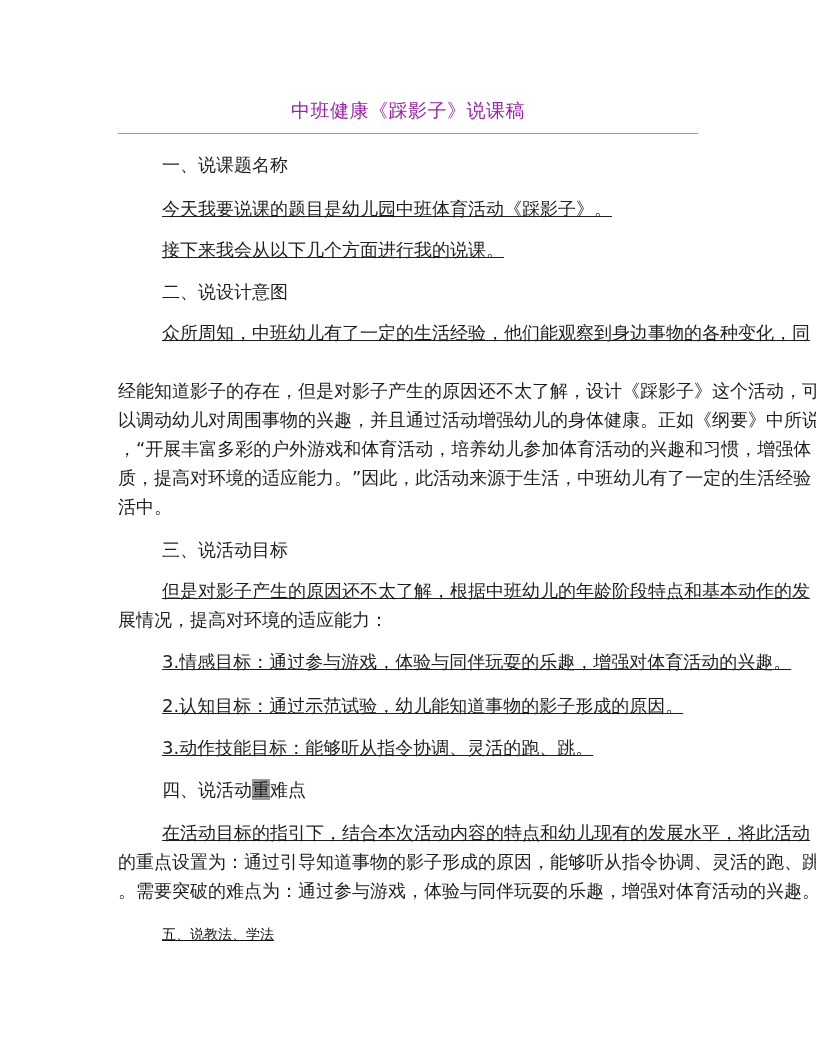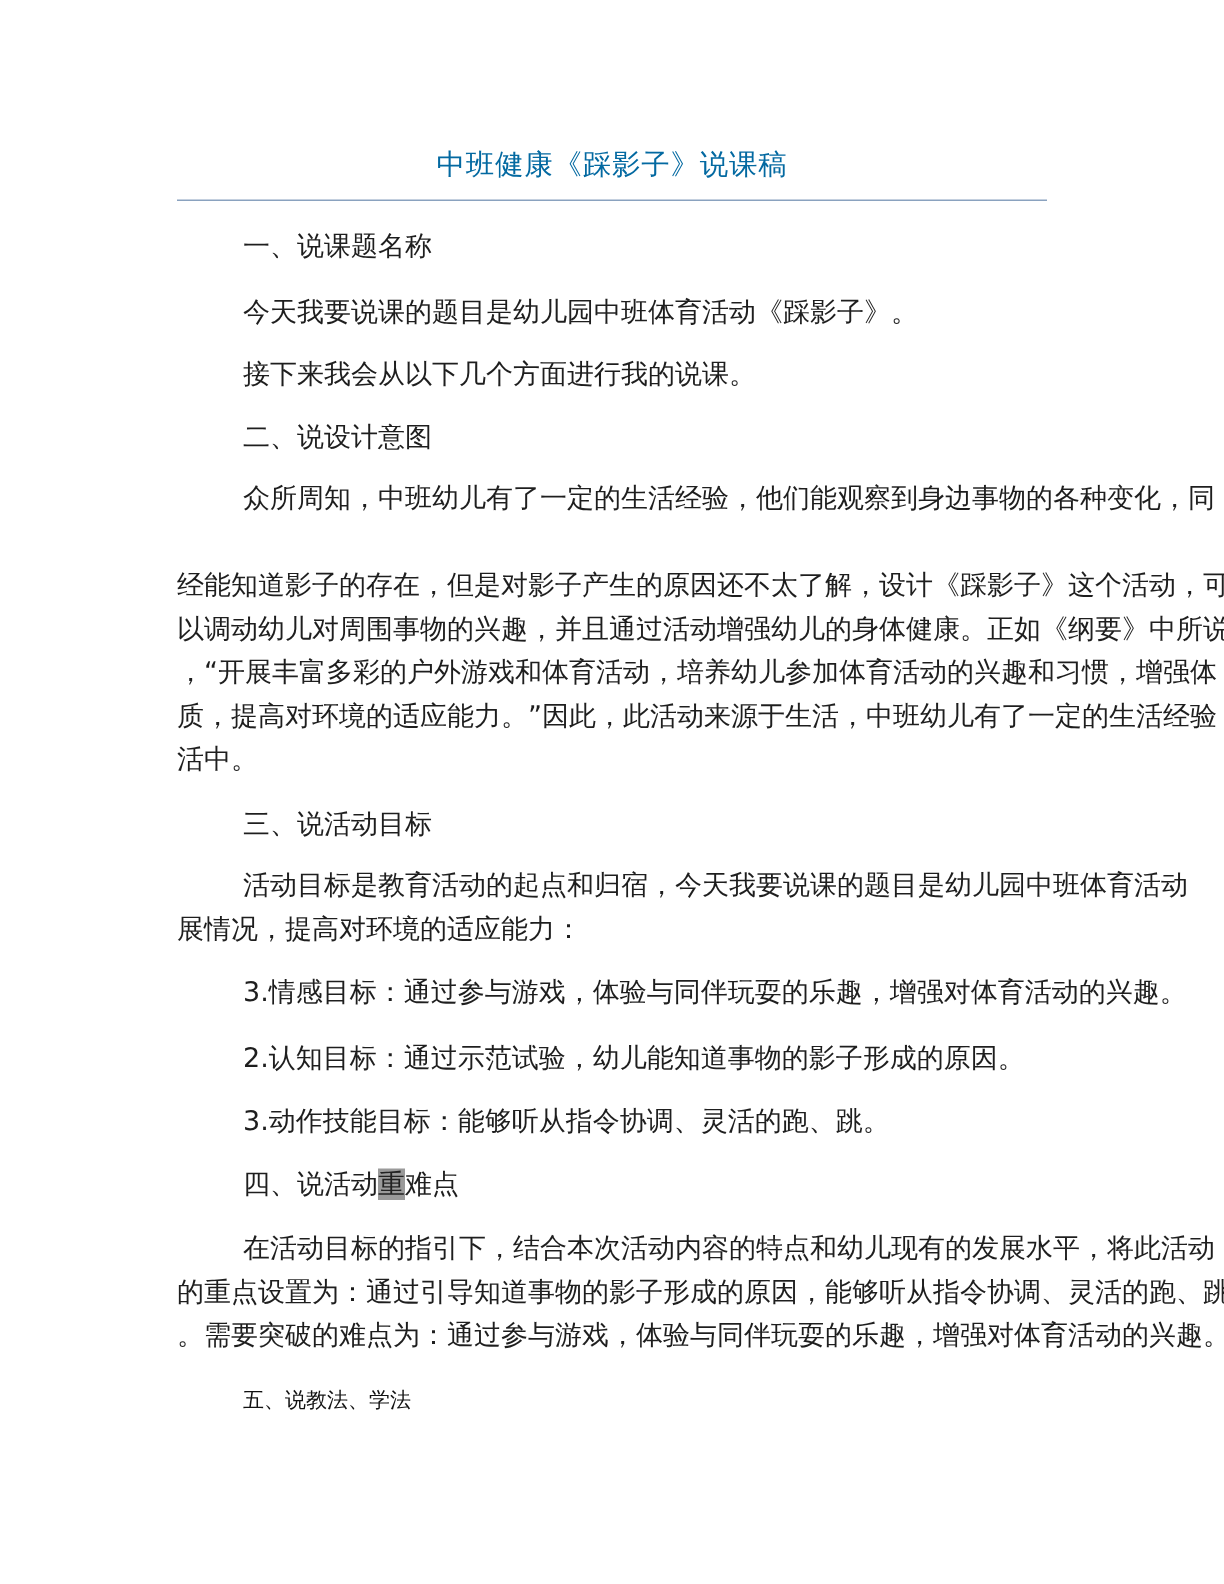--- a/index.html
+++ b/index.html
@@ -22,44 +22,44 @@
       height: 1056px;
       background: #fff;
     }
     .doc-title {
       position: absolute;
       left: 118px;
       width: 580px;
       top: 96px;
       text-align: center;
       font-size: 19px;
-      color: #0369a1;
+      color: #a21caf;
       letter-spacing: 0.5px;
       line-height: 28px;
     }
     .title-rule {
       position: absolute;
       left: 118px;
       top: 133px;
       width: 580px;
       height: 0;
       border-top: 1.5px solid #8aa2bf;
     }
     .line {
       position: absolute;
       left: 118px;
       width: 576px;
       font-size: 18px;
       line-height: 20px;
       white-space: nowrap;
       color: #1e1e1e;
     }
-    .indent { left: 162px; width: 532px; }
+    .indent { left: 162px; width: 532px; text-decoration: underline; }
     .heading { left: 162px; }
-    .heading.last { font-size: 14px; color: #111; }
+    .heading.last { font-size: 14px; color: #111; text-decoration: underline; }
     .hl {
       background: #9a9a9a;
       color: #222;
     }
   </style>
 </head>
 <body>
 
 <div class="page">
 
@@ -72,21 +72,21 @@
 
   <div class="line heading" style="top:282px">二、说设计意图</div>
   <div class="line indent" style="top:323px">众所周知，中班幼儿有了一定的生活经验，他们能观察到身边事物的各种变化，同</div>
   <div class="line" style="top:381px">经能知道影子的存在，但是对影子产生的原因还不太了解，设计《踩影子》这个活动，可</div>
   <div class="line" style="top:410px">以调动幼儿对周围事物的兴趣，并且通过活动增强幼儿的身体健康。正如《纲要》中所说</div>
   <div class="line" style="top:439px">，“开展丰富多彩的户外游戏和体育活动，培养幼儿参加体育活动的兴趣和习惯，增强体</div>
   <div class="line" style="top:468px">质，提高对环境的适应能力。”因此，此活动来源于生活，中班幼儿有了一定的生活经验</div>
   <div class="line" style="top:497px">活中。</div>
 
   <div class="line heading" style="top:540px">三、说活动目标</div>
-  <div class="line indent" style="top:581px">活动目标是教育活动的起点和归宿，今天我要说课的题目是幼儿园中班体育活动</div>
+  <div class="line indent" style="top:581px">但是对影子产生的原因还不太了解，根据中班幼儿的年龄阶段特点和基本动作的发</div>
   <div class="line" style="top:610px">展情况，提高对环境的适应能力：</div>
   <div class="line indent" style="top:652px">3.情感目标：通过参与游戏，体验与同伴玩耍的乐趣，增强对体育活动的兴趣。</div>
   <div class="line indent" style="top:696px">2.认知目标：通过示范试验，幼儿能知道事物的影子形成的原因。</div>
   <div class="line indent" style="top:738px">3.动作技能目标：能够听从指令协调、灵活的跑、跳。</div>
 
   <div class="line heading" style="top:780px">
     <span>四、说活动</span><span class="hl">重</span><span>难点</span>
   </div>
   <div class="line indent" style="top:823px">在活动目标的指引下，结合本次活动内容的特点和幼儿现有的发展水平，将此活动</div>
   <div class="line" style="top:852px">的重点设置为：通过引导知道事物的影子形成的原因，能够听从指令协调、灵活的跑、跳</div>

